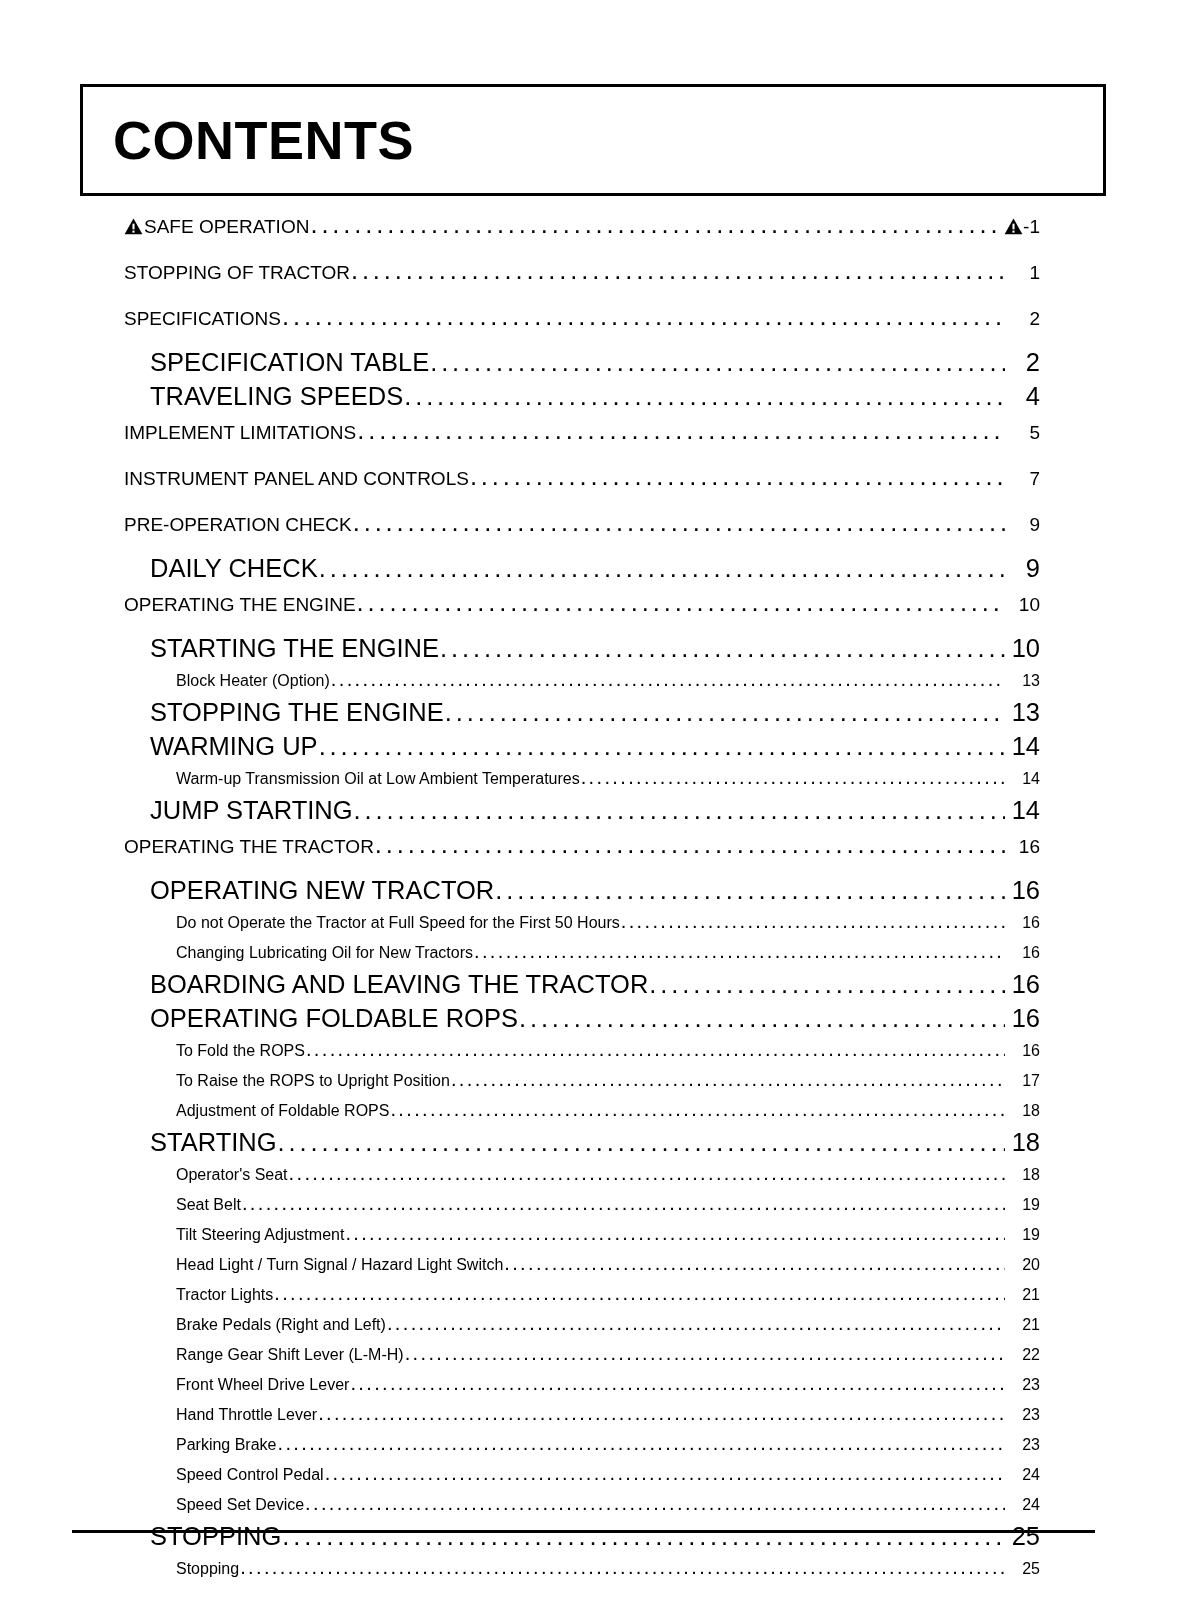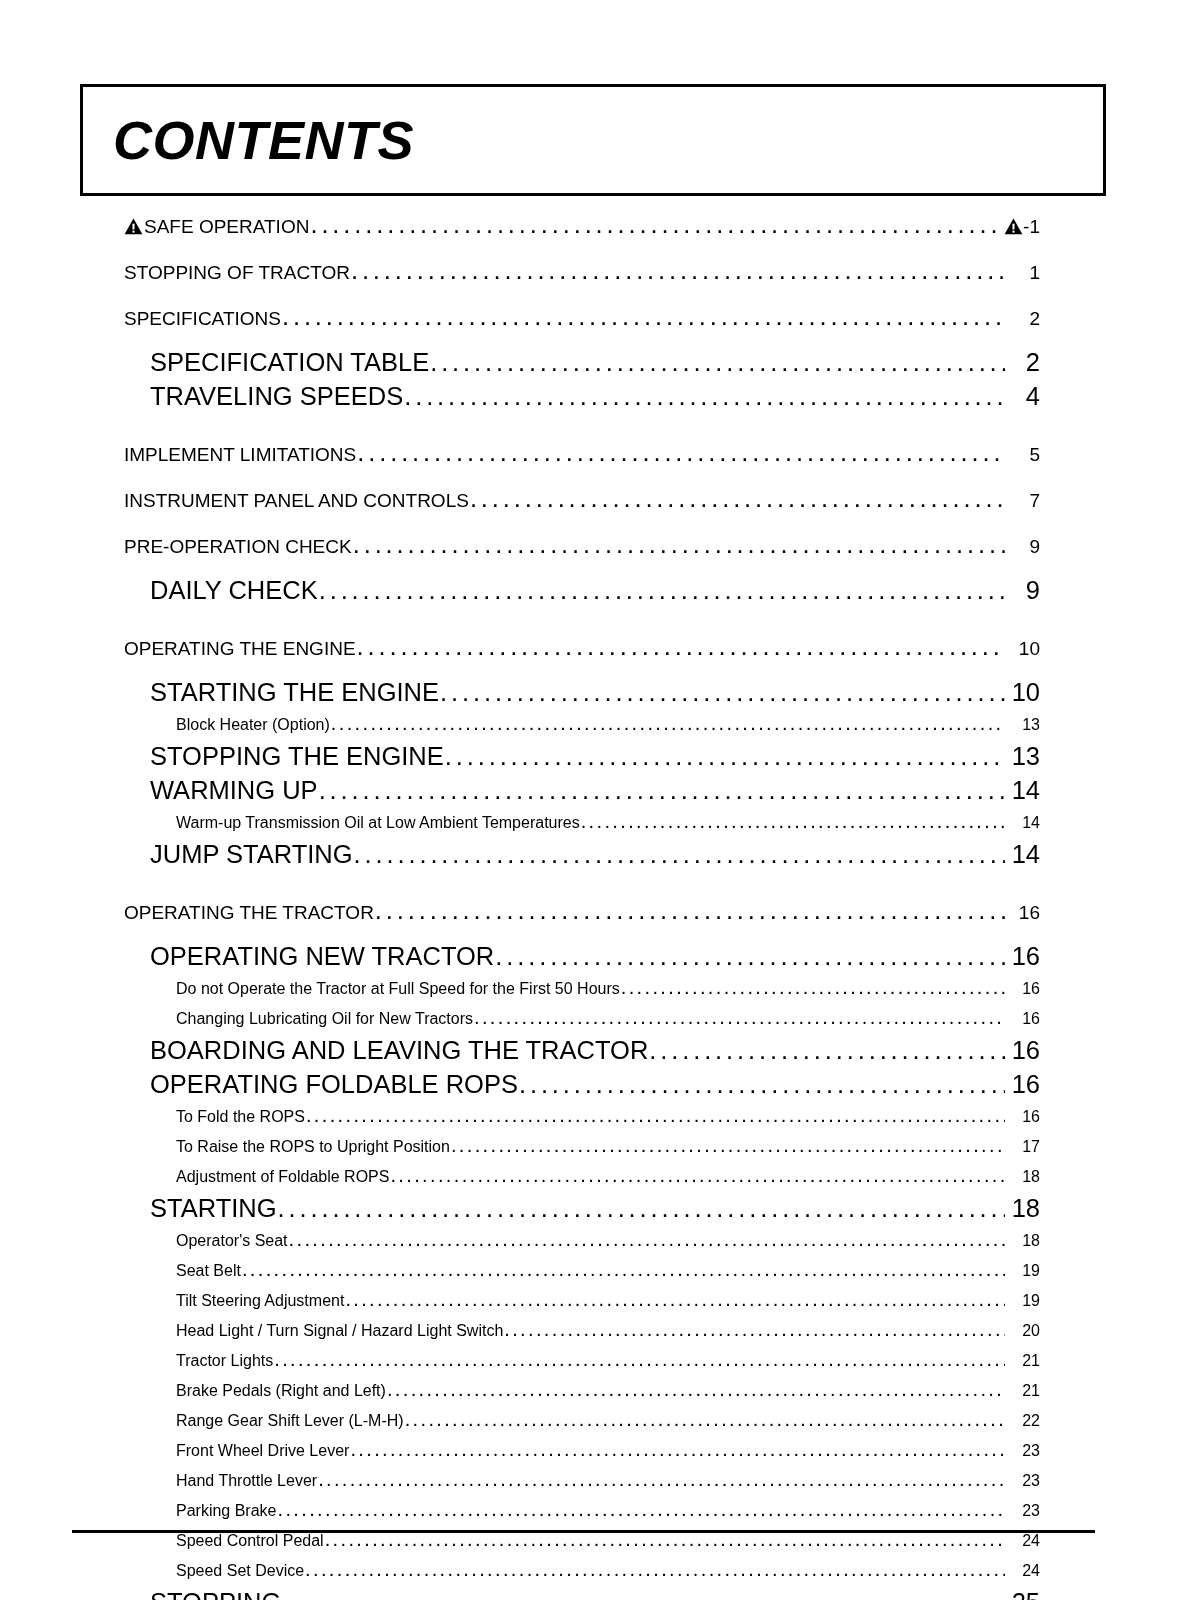--- a/index.html
+++ b/index.html
@@ -40,21 +40,20 @@
   .title-text {
     position: absolute;
     left: 30px;
     top: 50%;
     transform: translateY(-50%);
     font-size: 54px;
     font-weight: bold;
     letter-spacing: 0.5px;
     line-height: 1;
     white-space: nowrap;
-    font-style: italic;
   }
 
   
   .toc {
     position: absolute;
     left: 0;
     top: 210px;
     width: 1201px;
   }
 
@@ -65,21 +64,21 @@
     width: 916px;      
     margin-left: 124px;
     box-sizing: border-box;
   }
 
   
   .lvl1 { height: 46px; font-size: 19px; }
   .lvl2 { height: 34px; font-size: 25.5px; padding-left: 26px; }
   .lvl3 { height: 30px; font-size: 16px;   padding-left: 52px; }
 
-  .gap-top { margin-top: 22px; }
+  .gap-top { margin-top: 0; }
 
   .label {
     white-space: nowrap;
     flex: 0 0 auto;
   }
   .leader {
     flex: 1 1 auto;
     overflow: hidden;
     white-space: nowrap;
     margin: 0 1px;

